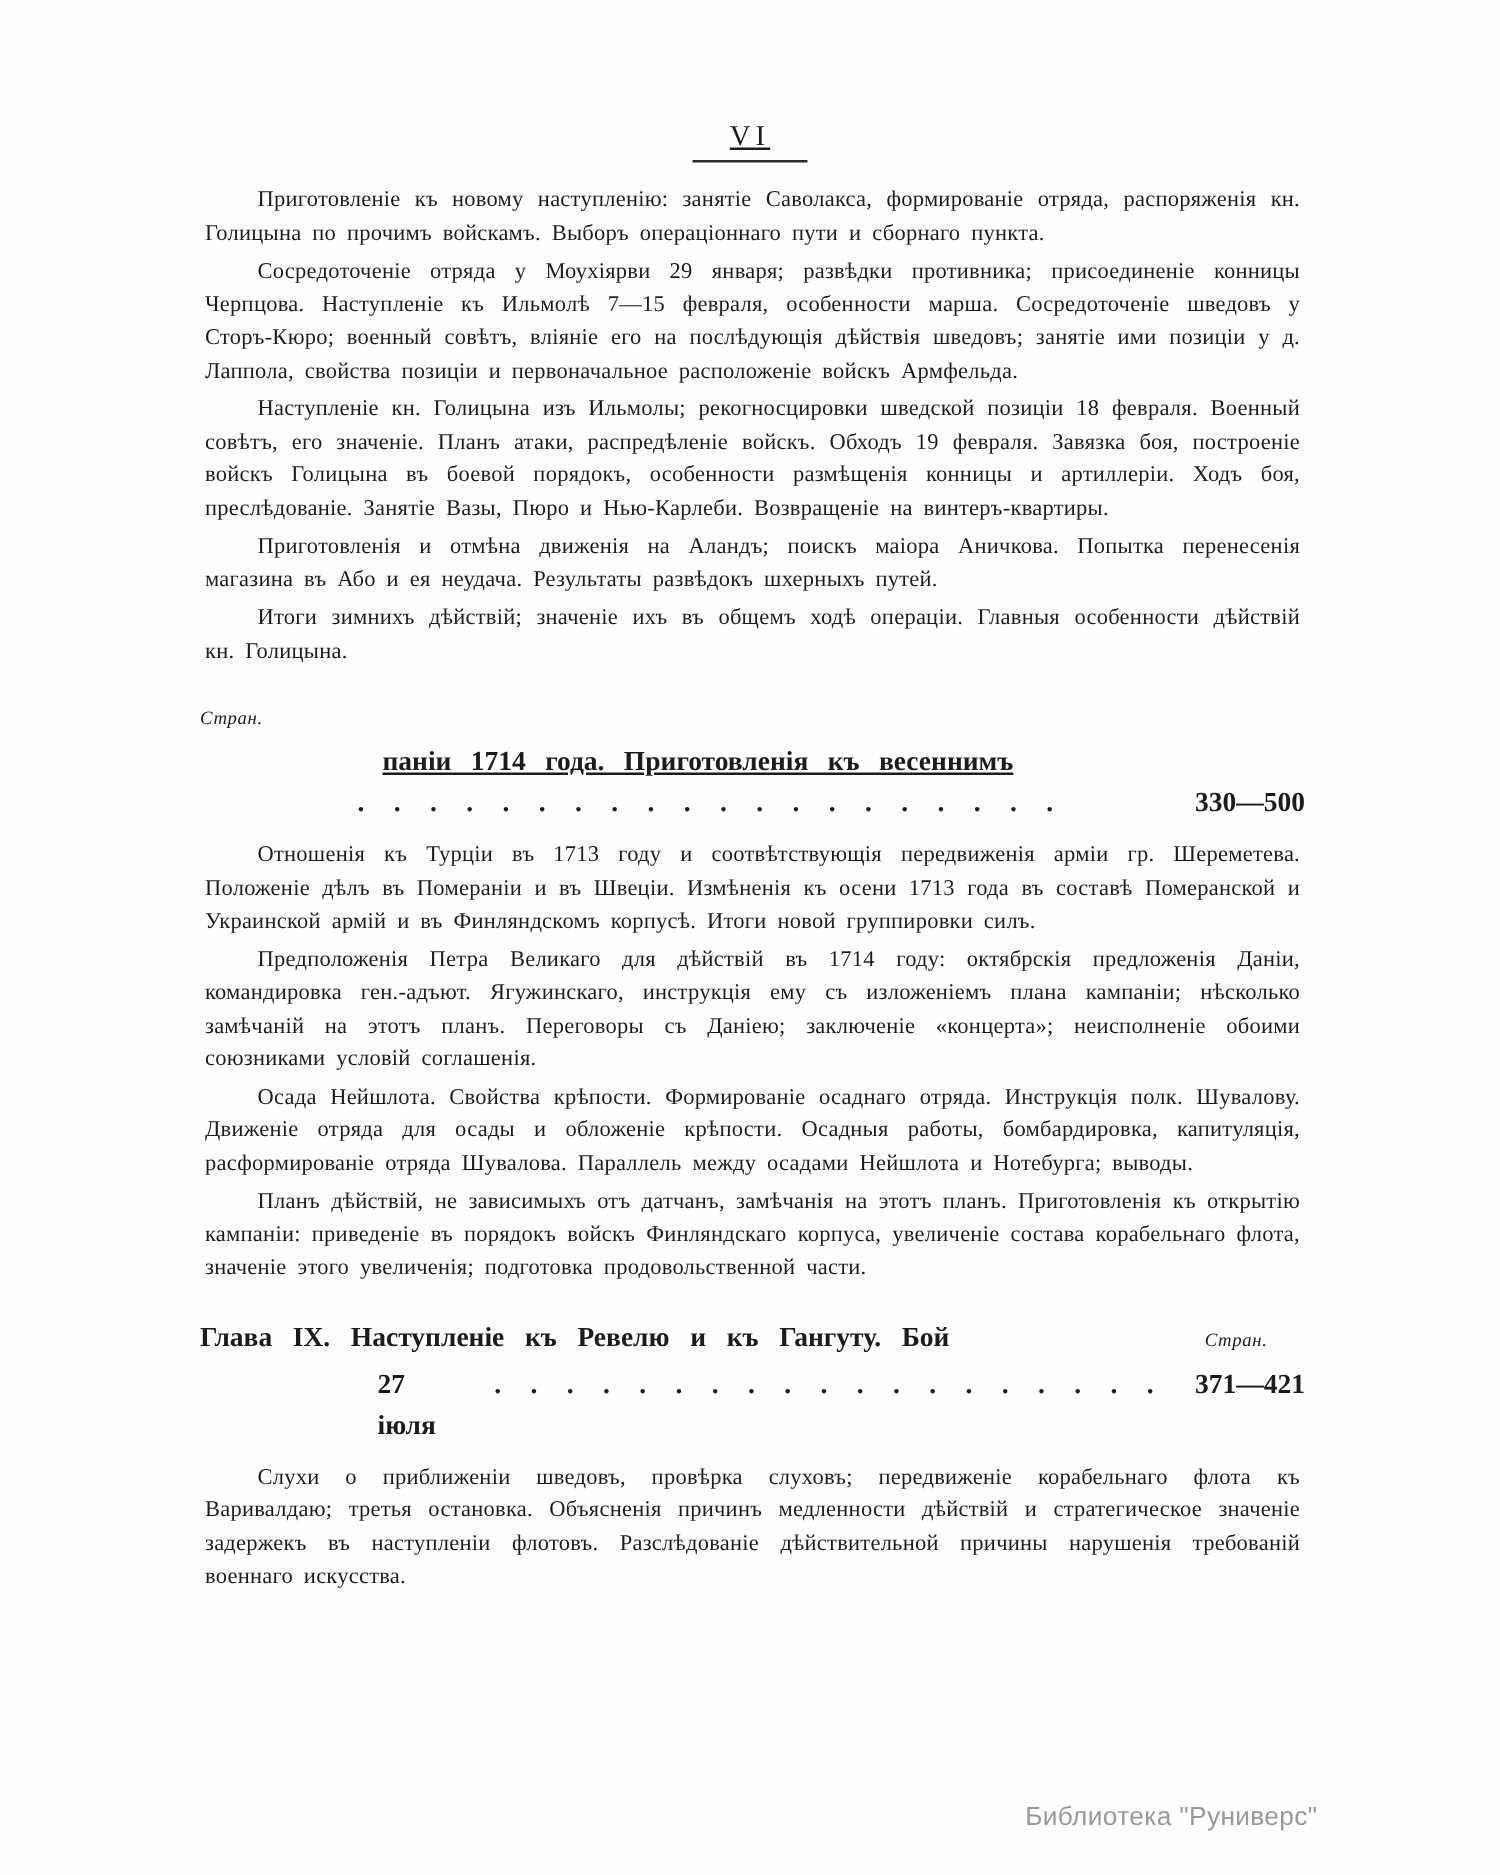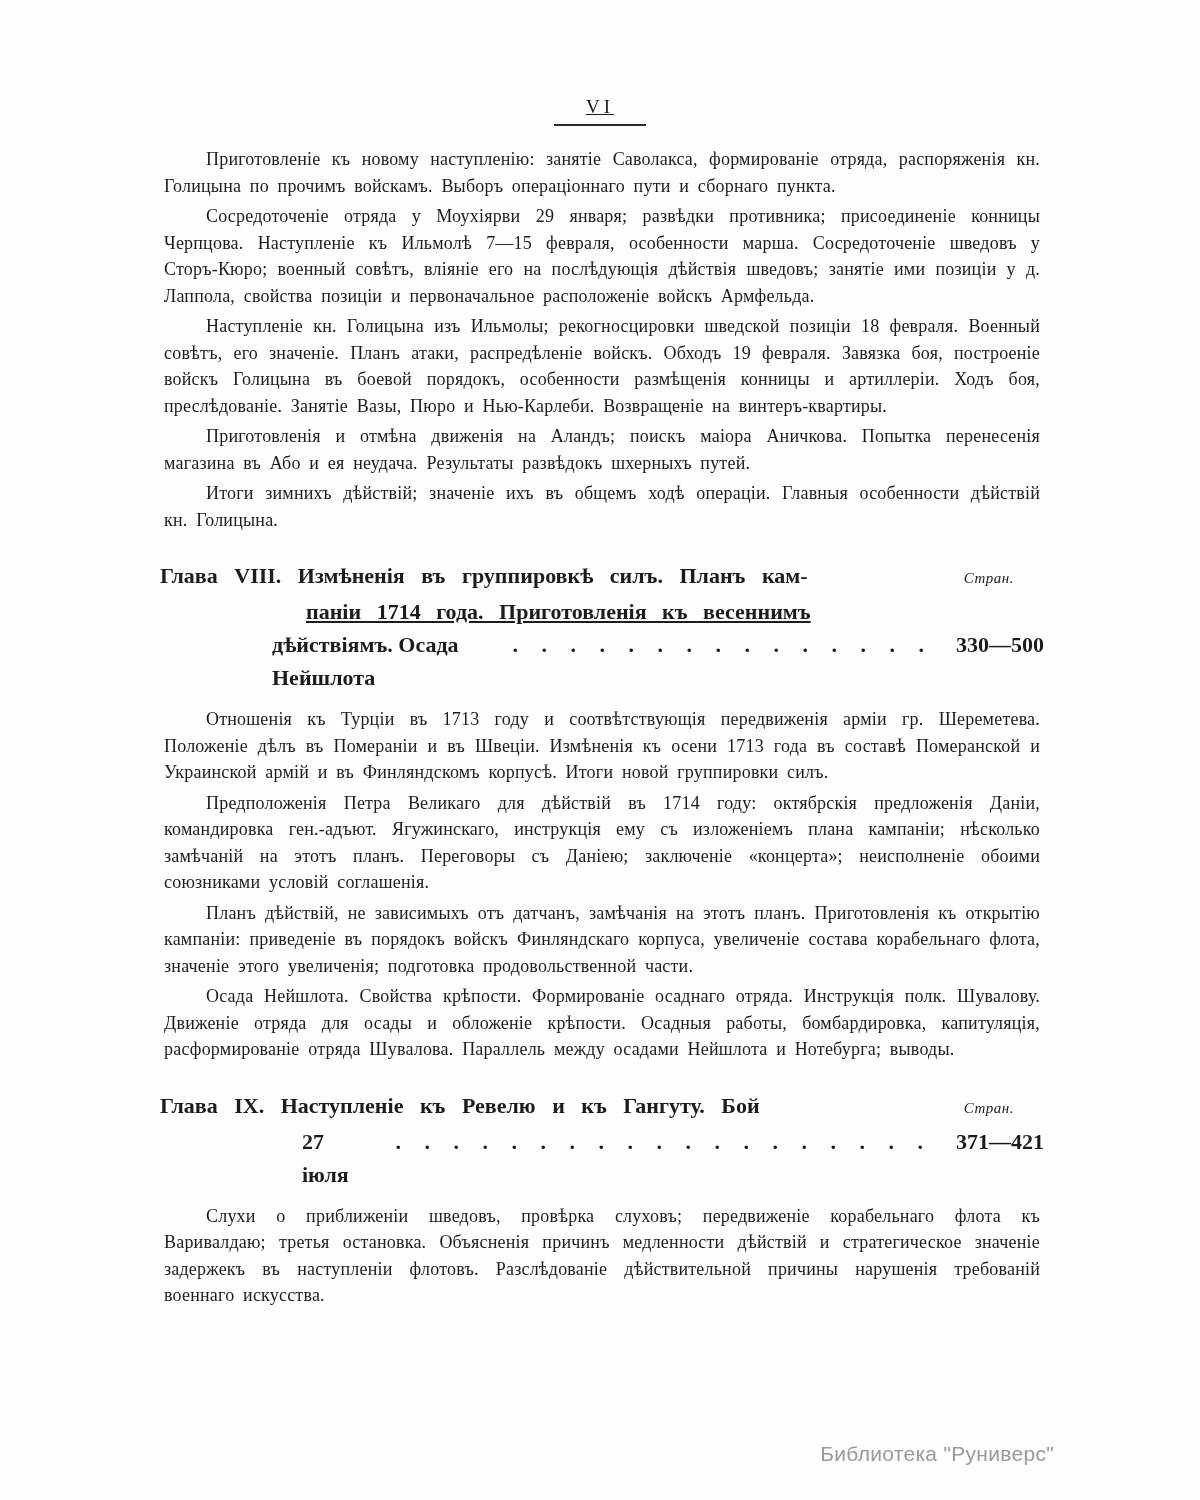--- a/index.html
+++ b/index.html
@@ -9,21 +9,21 @@
     height: 1500px;
     margin: 0 auto;
     background: #fefefe;
     color: #1c1c1c;
     font-family: "Liberation Serif", "DejaVu Serif", serif;
     overflow: hidden;
   }
   .page-head { padding-top: 96px; }
   .page-number {
     text-align: center;
-    font-size: 19px;
+    font-size: 23px;
     letter-spacing: 4px;
     font-weight: normal;
     text-decoration: underline;
   }
   .page-rule {
     width: 92px;
     height: 2px;
     background: #2a2a2a;
     margin: 6px auto 0 auto;
   }
@@ -98,35 +98,33 @@
   <main class="content">
 
     <p class="body">Приготовленіе къ новому наступленію: занятіе Саволакса, формированіе отряда, распоряженія кн. Голицына по прочимъ войскамъ. Выборъ операціоннаго пути и сборнаго пункта.</p>
     <p class="body">Сосредоточеніе отряда у Моухіярви 29 января; развѣдки противника; присоединеніе конницы Черпцова. Наступленіе къ Ильмолѣ 7—15 февраля, особенности марша. Сосредоточеніе шведовъ у Сторъ-Кюро; военный совѣтъ, вліяніе его на послѣдующія дѣйствія шведовъ; занятіе ими позиціи у д. Лаппола, свойства позиціи и первоначальное расположеніе войскъ Армфельда.</p>
     <p class="body">Наступленіе кн. Голицына изъ Ильмолы; рекогносцировки шведской позиціи 18 февраля. Военный совѣтъ, его значеніе. Планъ атаки, распредѣленіе войскъ. Обходъ 19 февраля. Завязка боя, построеніе войскъ Голицына въ боевой порядокъ, особенности размѣщенія конницы и артиллеріи. Ходъ боя, преслѣдованіе. Занятіе Вазы, Пюро и Нью-Карлеби. Возвращеніе на винтеръ-квартиры.</p>
     <p class="body">Приготовленія и отмѣна движенія на Аландъ; поискъ маіора Аничкова. Попытка перенесенія магазина въ Або и ея неудача. Результаты развѣдокъ шхерныхъ путей.</p>
     <p class="body">Итоги зимнихъ дѣйствій; значеніе ихъ въ общемъ ходѣ операціи. Главныя особенности дѣйствій кн. Голицына.</p>
 
     <section class="chapter">
       <div class="ch-line1">
-        <span class="ch-t">Глава VIII. Измѣненія въ группировкѣ силъ. Планъ кам-</span>
         <span class="stran">Стран.</span>
       </div>
       <div class="ch-line2-c8">паніи 1714 года. Приготовленія къ весеннимъ</div>
       <div class="ch-flexline ch-line3-c8">
-        <span>дѣйствіямъ. Осада Нейшлота</span>
         <span class="dots">. . . . . . . . . . . . . . . . . . . .</span>
         <span class="pages">330—500</span>
       </div>
     </section>
 
     <p class="body">Отношенія къ Турціи въ 1713 году и соотвѣтствующія передвиженія арміи гр. Шереметева. Положеніе дѣлъ въ Помераніи и въ Швеціи. Измѣненія къ осени 1713 года въ составѣ Померанской и Украинской армій и въ Финляндскомъ корпусѣ. Итоги новой группировки силъ.</p>
     <p class="body">Предположенія Петра Великаго для дѣйствій въ 1714 году: октябрскія предложенія Даніи, командировка ген.-адъют. Ягужинскаго, инструкція ему съ изложеніемъ плана кампаніи; нѣсколько замѣчаній на этотъ планъ. Переговоры съ Даніею; заключеніе «концерта»; неисполненіе обоими союзниками условій соглашенія.</p>
+    <p class="body">Осада Нейшлота. Свойства крѣпости. Формированіе осаднаго отряда. Инструкція полк. Шувалову. Движеніе отряда для осады и обложеніе крѣпости. Осадныя работы, бомбардировка, капитуляція, расформированіе отряда Шувалова. Параллель между осадами Нейшлота и Нотебурга; выводы.</p>
     <p class="body">Планъ дѣйствій, не зависимыхъ отъ датчанъ, замѣчанія на этотъ планъ. Приготовленія къ открытію кампаніи: приведеніе въ порядокъ войскъ Финляндскаго корпуса, увеличеніе состава корабельнаго флота, значеніе этого увеличенія; подготовка продовольственной части.</p>
-    <p class="body">Осада Нейшлота. Свойства крѣпости. Формированіе осаднаго отряда. Инструкція полк. Шувалову. Движеніе отряда для осады и обложеніе крѣпости. Осадныя работы, бомбардировка, капитуляція, расформированіе отряда Шувалова. Параллель между осадами Нейшлота и Нотебурга; выводы.</p>
 
     <section class="chapter">
       <div class="ch-line1">
         <span class="ch-t">Глава IX. Наступленіе къ Ревелю и къ Гангуту. Бой</span>
         <span class="stran">Стран.</span>
       </div>
       <div class="ch-flexline ch-line2-c9">
         <span>27 іюля</span>
         <span class="dots">. . . . . . . . . . . . . . . . . . . . . . . .</span>
         <span class="pages">371—421</span>

